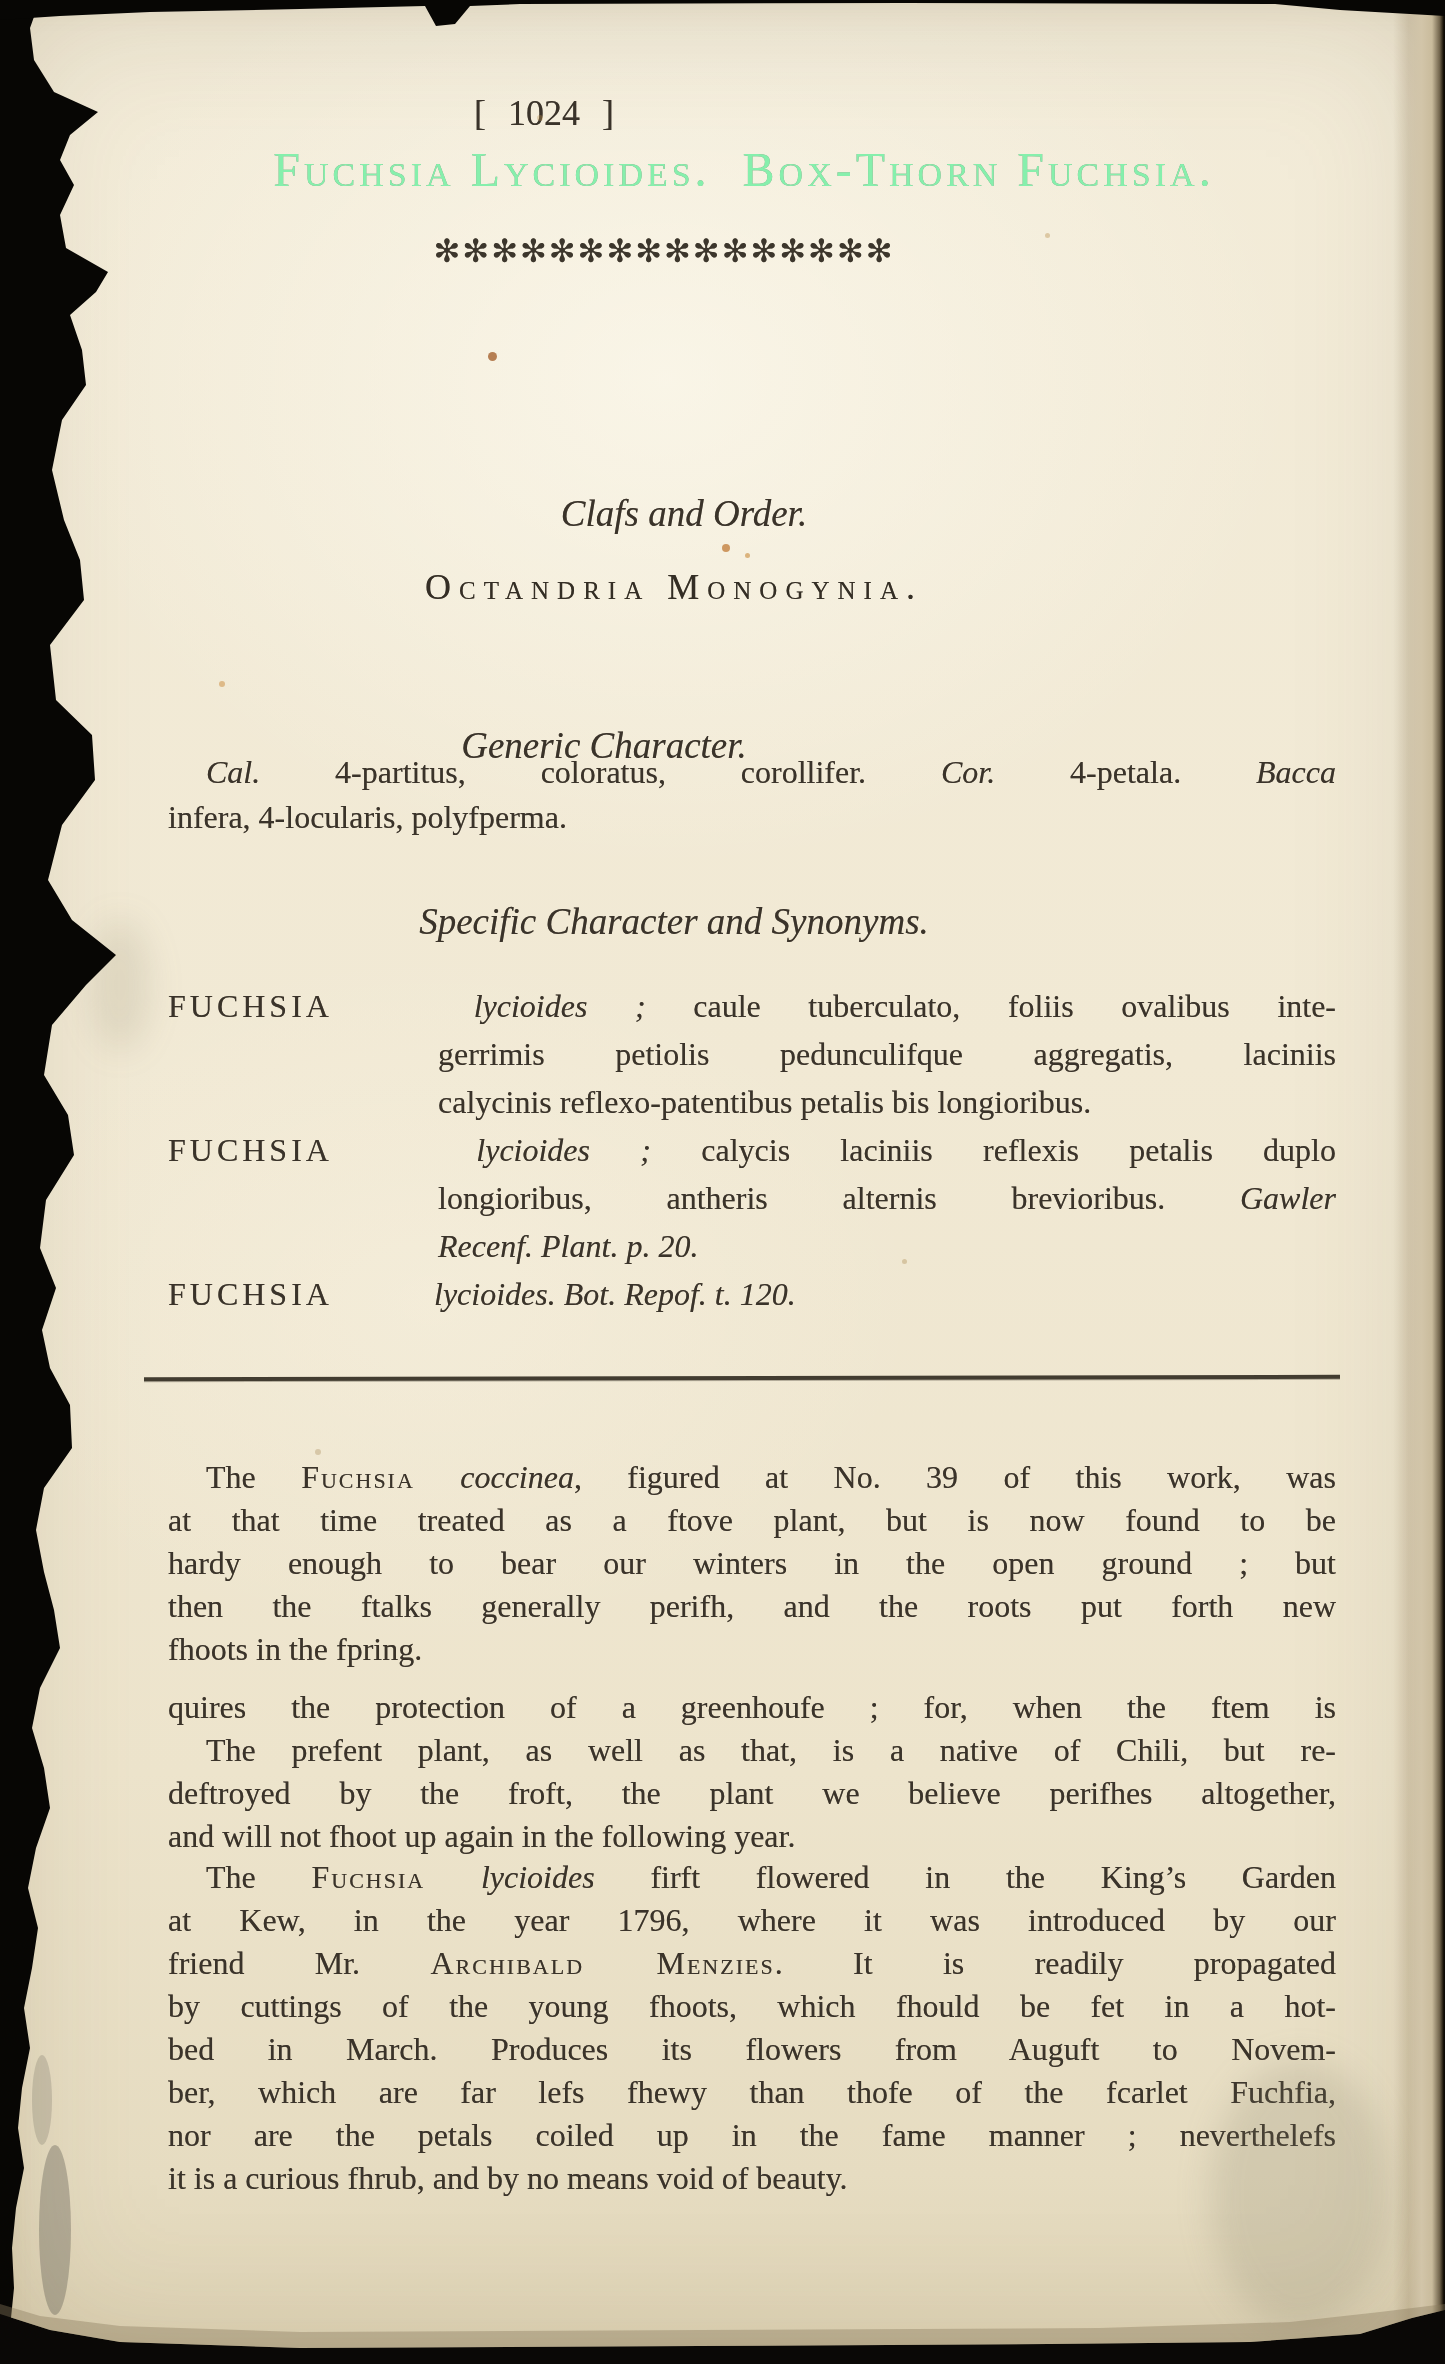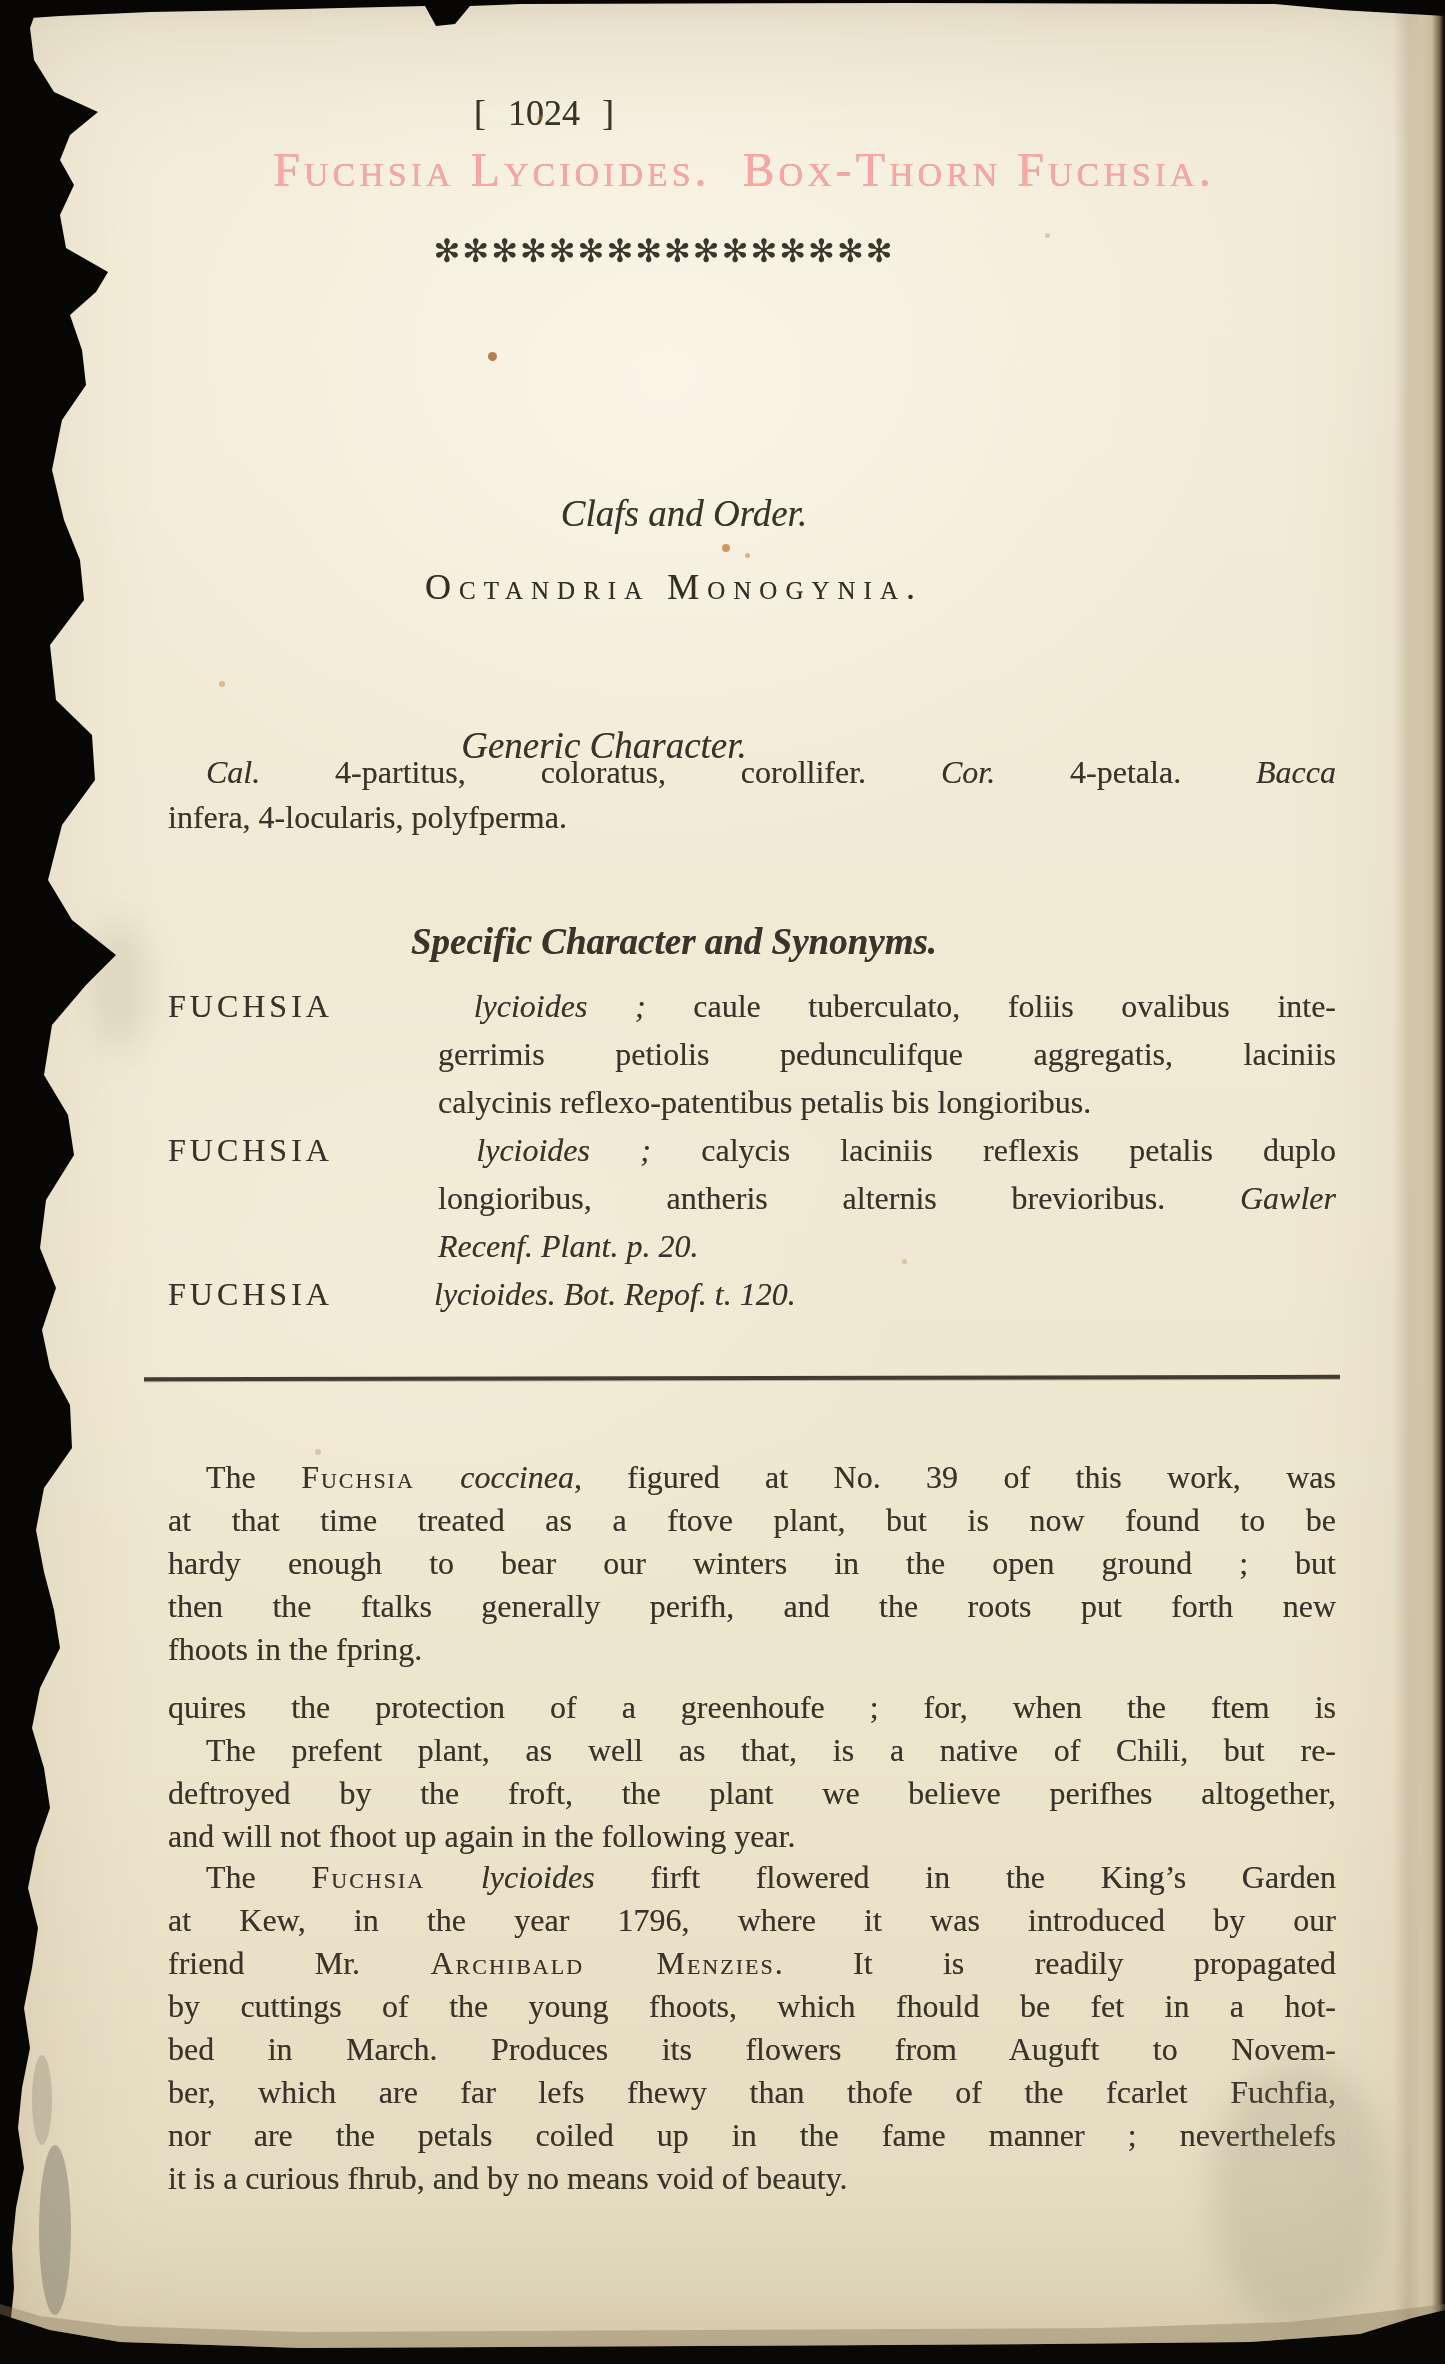--- a/index.html
+++ b/index.html
@@ -24,28 +24,28 @@
 
   .blk{position:absolute;left:152px;width:1184px;color:#3a332a;
        text-shadow:0 0 0.5px rgba(54,45,32,0.55);}
   .ctr{text-align:center;}
   .it{font-style:italic;}
   .sc{font-variant:small-caps;letter-spacing:2px;}
   .genus{display:inline-block;width:258px;letter-spacing:4px;}
 
   #pgnum{top:92px;font-size:36px;transform:translateX(-200px);}
   #pgnum .brk{margin:0 22px;}
-  #title{top:142px;font-size:48px;font-variant:small-caps;letter-spacing:4px;color:#fca5a5;white-space:pre-wrap;}
+  #title{top:142px;font-size:48px;font-variant:small-caps;letter-spacing:4px;color:#86efac;white-space:pre-wrap;}
   #ornament{top:232px;font-family:"DejaVu Sans",sans-serif;font-size:32px;letter-spacing:2px;
             color:#3c362c;transform:translateX(-80px);}
   #h-class{top:492px;font-size:37px;font-style:italic;transform:translateX(-60px);}
   #class-val{top:566px;font-size:36px;font-variant:small-caps;letter-spacing:8px;color:#342e25;transform:translateX(-70px);}
   #h-generic{top:680px;font-size:37px;font-style:italic;transform:translateX(-140px);margin-top:44px;}
   #generic-text{top:750px;font-size:32px;line-height:45px;}
-  #h-specific{top:920px;font-size:37px;font-style:italic;transform:translateX(-70px);font-weight:bold;}
+  #h-specific{top:900px;font-size:37px;font-style:italic;transform:translateX(-70px);}
   #synonyms{top:982px;font-size:32px;line-height:48px;}
   #rule{top:1376px;left:144px;width:1196px;height:4px;background:#423c30;transform:rotate(-0.12deg);
         box-shadow:0 1px 0 rgba(66,60,48,0.35);}
   #p1{top:1456px;} #p2{top:1686px;} #p3{top:1856px;}
   .bodytext{font-size:32px;line-height:43px;}
 
   .ln{text-align:justify;text-align-last:left;margin-left:16px;}
   .ln.just{text-align-last:justify;}
   .ln.ind{padding-left:38px;}
   .ln.hang{padding-left:270px;}

